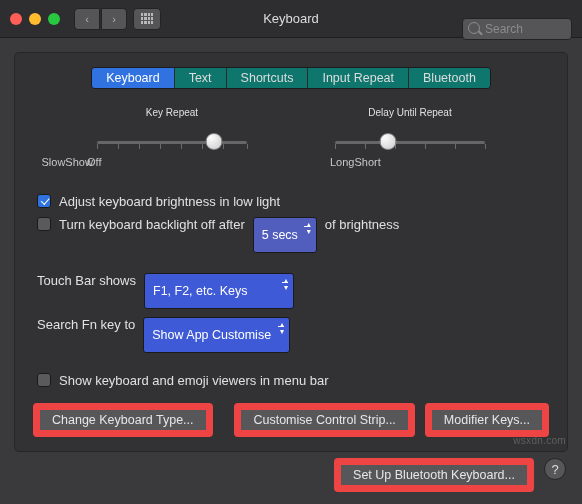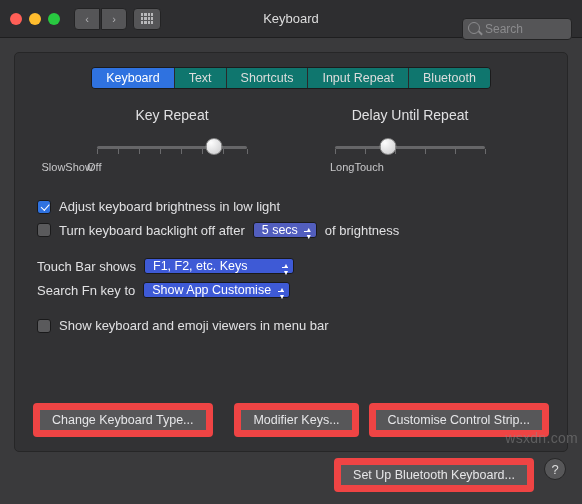--- a/index.html
+++ b/index.html
@@ -92,59 +92,59 @@
       border-right:1px solid #2a2a2b;
     }
     .tab:last-child{border-right:none;}
     .tab.active { background:#2f72e0; color:#fff; }
 
     .dual {
       display:flex; justify-content: space-around;
       padding: 0 20px; margin-bottom: 26px;
     }
     .slblock { display:flex; flex-direction:column; align-items:center; width: 190px; }
-    .sllabel { font-size:14px; margin-bottom: 14px; color:#e0e0e2; }
+    .sllabel { font-size:10px; margin-bottom: 14px; color:#e0e0e2; }
     .track {
       position:relative; width: 150px; height: 20px;
     }
     .trackline {
       position:absolute; top:9px; left:0; right:0; height:3px;
       background:#666668; border-radius:2px;
     }
     .tick { position:absolute; top:12px; width:1px; height:5px; background:#6a6a6c; }
     .thumb {
       position:absolute; top:1px; width:17px; height:17px;
       background: radial-gradient(circle at 30% 25%, #fdfdfd, #c9c9cb);
       border-radius:50%; transform: translateX(-50%);
       border:1px solid #888;
     }
     .sllabels { display:flex; width:160px; font-size:11px; color:#c8c8ca; margin-top:4px; }
     .sllabels.wide { width: 170px; }
 
     .optrow {
-      display:flex; align-items:center; gap:8px;
+      display:flex; align-items:flex-start; gap:8px;
       margin-bottom: 8px; font-size: 13px; color:#e0e0e2;
       padding-left: 4px;
     }
     .chk {
       width:14px; height:14px; border:1px solid #1a1a1b;
       border-radius:3px; background:#5a5a5c;
       display:flex; align-items:center; justify-content:center;
       flex-shrink:0;
     }
     .chk.on { background:#2f72e0; }
     .chk.on::after {
       content:""; width:4px; height:7px; border:solid #fff;
       border-width:0 1.8px 1.8px 0; transform:rotate(42deg) translateY(-1px);
     }
 
     .popup {
       background:#525ebe; border:1px solid #1a1a1b; border-radius:3px;
       padding: 1px 18px 1px 8px; font-size:12.5px; color:#fff;
-      position:relative; height:16px; display:inline-flex; align-items:center;
+      position:relative; height:36px; display:inline-flex; align-items:center;
       min-width: 60px;
     }
     .popup.wide { min-width: 150px; background:#3e5ad6; }
     .popup::after{
       content:""; position:absolute; right:5px; top:4px; width:7px; height:10px;
       background:
         linear-gradient(#fff,#fff) center/6px 1.2px no-repeat,
         none;
     }
     .popup .caret {
@@ -167,22 +167,22 @@
     .bottombar {
       position:absolute; left:0; right:0; bottom:12px;
       display:flex; justify-content:flex-end; gap:10px; padding:0 16px;margin-top:20px;
     }
     .helpbtn {
       width:22px; height:22px; border-radius:50%;
       background:#575759; border:1px solid #262627;
       color:#ddd; font-size:13px; display:flex; align-items:center; justify-content:center;
     }
     .watermark{
-      position:absolute; right:4px; bottom:58px;
-      font-size:14px; color:#898989; opacity:.5; letter-spacing:.3px;
+      position:absolute; right:16px; bottom:58px;
+      font-size:10px; color:#898989; opacity:.5; letter-spacing:.3px;
       pointer-events:none;
     }
   </style>
 </head>
 <body>
 
 <div class="titlebar">
   <div class="traffic">
     <div class="tl close"></div>
     <div class="tl min"></div>
@@ -261,21 +261,21 @@
         <div class="tick" style="left:0%"></div>
           <div class="tick" style="left:20%"></div>
         <div class="tick" style="left:40%"></div>
           <div class="tick" style="left:60%"></div>
         <div class="tick" style="left:80%"></div>
           <div class="tick" style="left:100%"></div>
         <div class="thumb" style="left:35%"></div>
       </div>
       <div class="sllabels">
         <span>Long</span>
-        <span>Touch</span>
+        <span>Short</span>
       </div>
     </div>
   </div>
 
   <div class="optrow">
     <span class="chk on"></span>
     <span>Adjust keyboard brightness in low light</span>
   </div>
 
   <div class="optrow">
@@ -309,22 +309,22 @@
   <div class="spacer"></div>
 
   <div class="optrow">
     <span class="chk"></span>
     <span>Show keyboard and emoji viewers in menu bar</span>
   </div>
 
   <div class="footer">
     <button class="pushbtn">Change Keyboard Type...</button>
     <div style="flex:1"></div>
+    <button class="pushbtn">Customise Control Strip...</button>
     <button class="pushbtn">Modifier Keys...</button>
-    <button class="pushbtn">Customise Control Strip...</button>
   </div>
 </div>
 
 <div class="watermark">wsxdn.com</div>
 
 <div class="bottombar">
   <button class="pushbtn">Set Up Bluetooth Keyboard...</button>
   <div class="helpbtn">?</div>
 </div>
 

